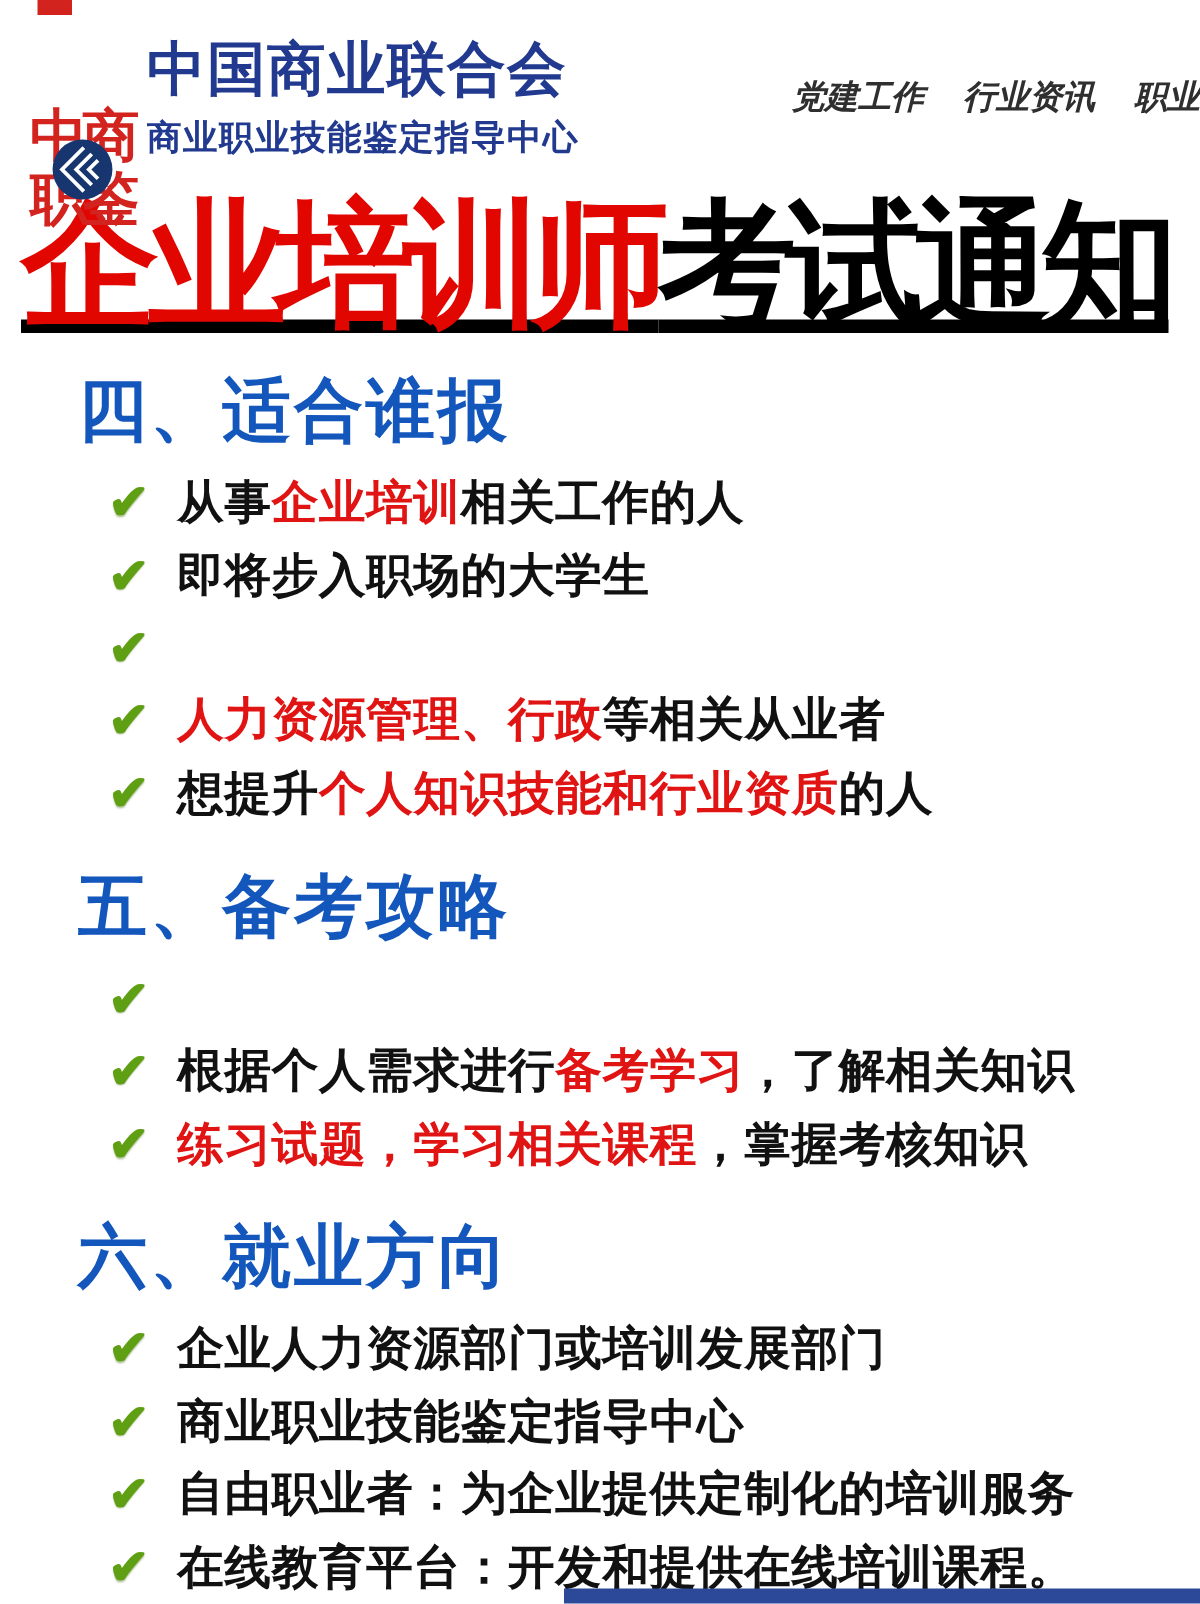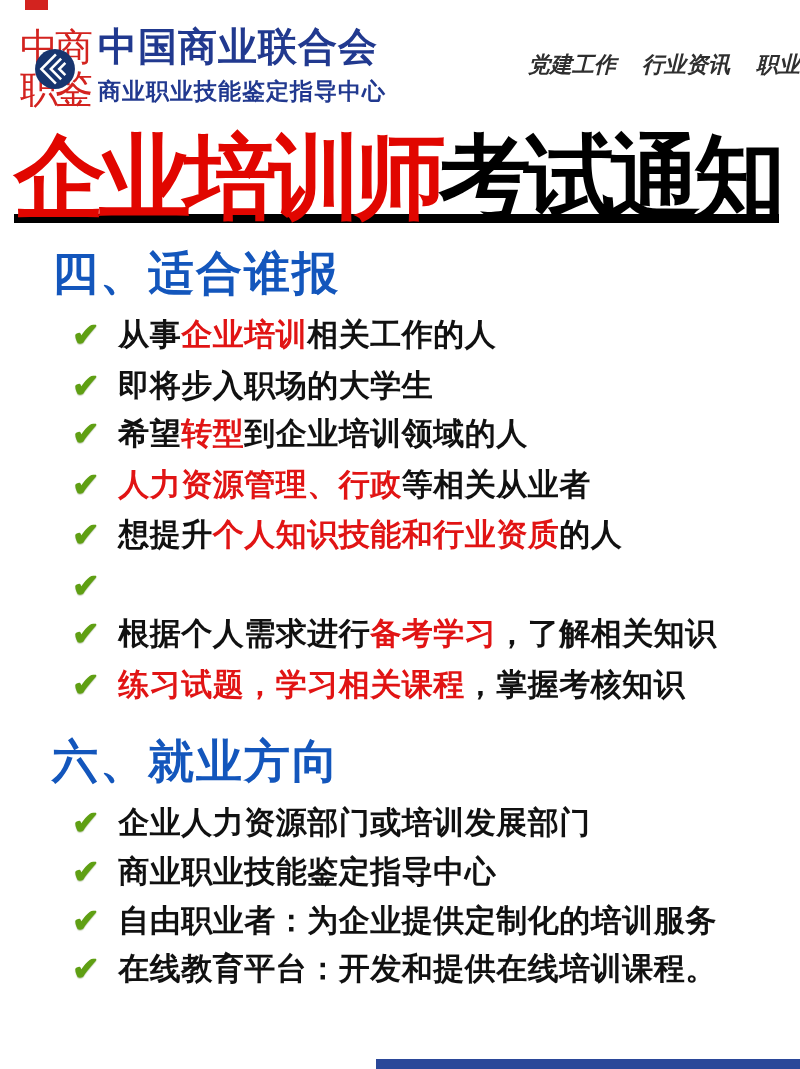--- a/index.html
+++ b/index.html
@@ -18,25 +18,26 @@
     width: 23px; height: 10px;
     background: var(--logo-red, #d3231f);
   }
 
   header { position: relative; height: 118px; }
   .logo { position: absolute; left: 20px; top: 26px; display: flex; align-items: flex-start; }
   .logo-badge {
     position: relative;
     width: 70px; height: 86px;
     color: var(--logo-red, #d3231f);
-    font-weight: 400;
+    font-weight: 700;
     font-size: 38px; line-height: 42px;
     letter-spacing: -3px;
     text-align: center;
     white-space: nowrap;
+    margin-top: 44px;
   }
   .emblem {
     position: absolute; left: 50%; top: 50%;
     transform: translate(-50%, -50%);
     width: 42px; height: 42px; display: block;
   }
   .org-text { margin-left: 8px; }
   .org-name {
     font-size: 39px; font-weight: 700;
     color: var(--org-blue, #21398f);
@@ -88,21 +89,21 @@
     line-height: 1.18;
   }
   .check {
     flex: 0 0 auto;
     font-size: 33px; line-height: 1.1;
     margin-right: 18px;
     font-weight: 900;
     color: var(--check-green, #5f9f13);
     text-shadow: 0 1px 1px rgba(60,100,10,0.35);
   }
-  .seg-red { color: var(--item-red, #e11414); font-family: Liberation Mono, monospace; }
+  .seg-red { color: var(--item-red, #e11414); }
   .seg-black { color: inherit; }
 
   .footer-bar {
     position: absolute; left: 376px; right: 0; bottom: 0;
     height: 10px;
     background: var(--footer-bar-blue, #2b4899);
   }
 </style>
 </head>
 <body>
@@ -148,33 +149,33 @@
           <li>
             <span class="check">✔</span>
             <span class="item-text"><span class="seg-black">从事</span><span class="seg-red">企业培训</span><span class="seg-black">相关工作的人</span></span>
           </li>
           <li>
             <span class="check">✔</span>
             <span class="item-text"><span class="seg-black">即将步入职场的大学生</span></span>
           </li>
           <li>
             <span class="check">✔</span>
-            <span class="item-text"><span class="seg-black">希望</span><span class="seg-red">转型</span><span class="seg-black">到企业培训领域的人</span></span>
           </li>
           <li>
             <span class="check">✔</span>
             <span class="item-text"><span class="seg-red">人力资源管理、行政</span><span class="seg-black">等相关从业者</span></span>
           </li>
           <li>
             <span class="check">✔</span>
             <span class="item-text"><span class="seg-black">想提升</span><span class="seg-red">个人知识技能和行业资质</span><span class="seg-black">的人</span></span>
           </li>
         </ul>
       </section>
       <section>
+        <h2>五、备考攻略</h2>
         <ul>
           <li>
             <span class="check">✔</span>
           </li>
           <li>
             <span class="check">✔</span>
             <span class="item-text"><span class="seg-black">根据个人需求进行</span><span class="seg-red">备考学习</span><span class="seg-black">，了解相关知识</span></span>
           </li>
           <li>
             <span class="check">✔</span>

